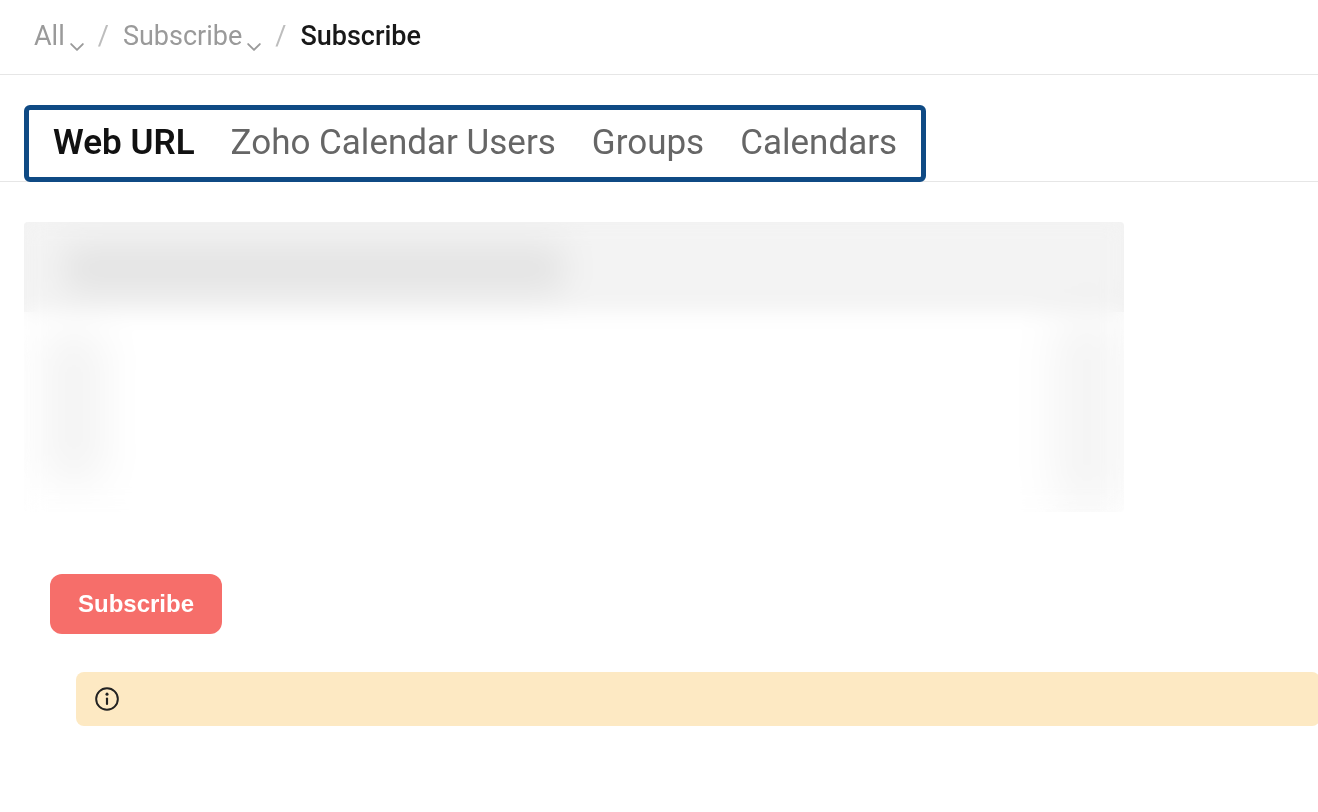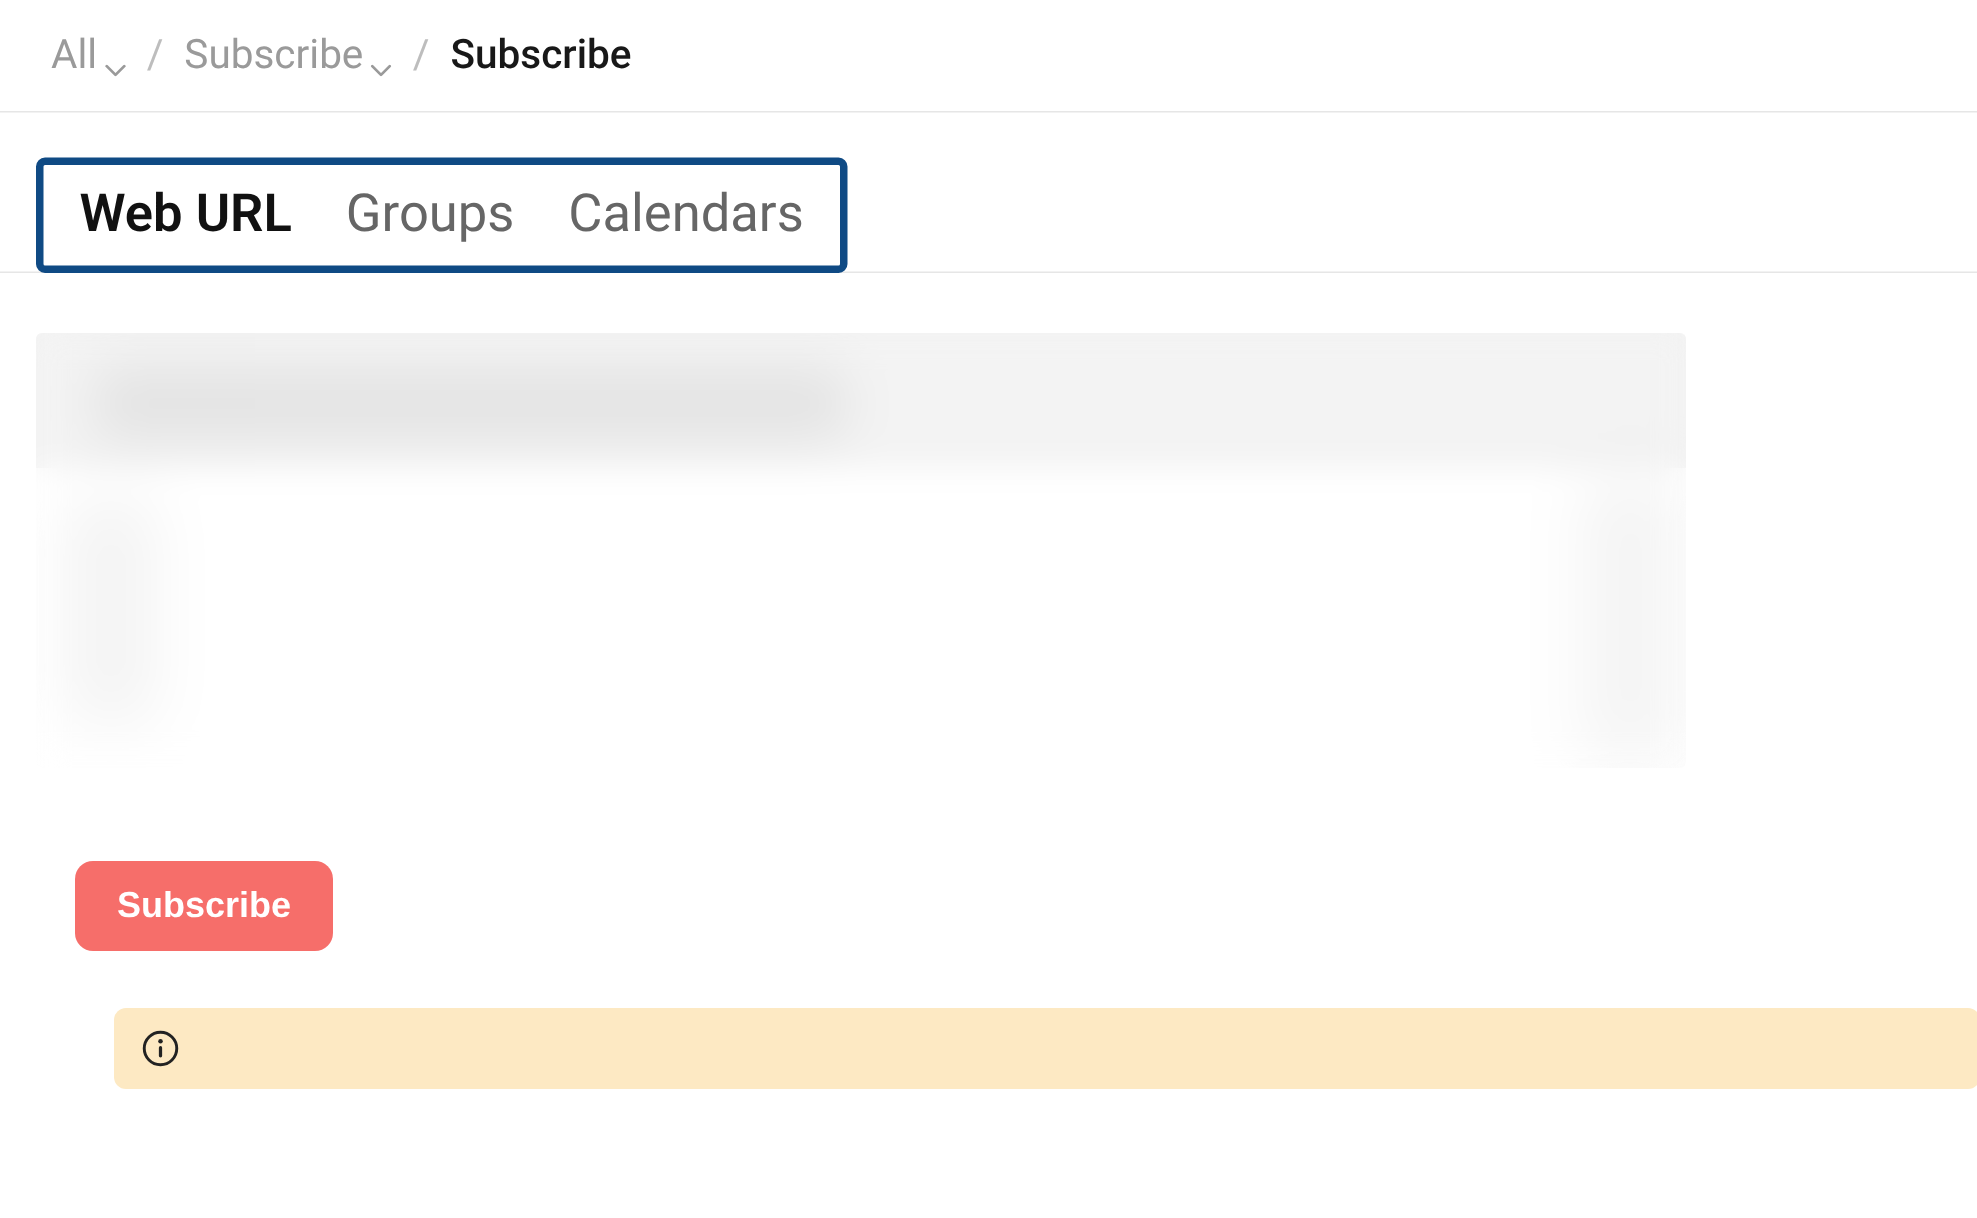--- a/index.html
+++ b/index.html
@@ -171,20 +171,21 @@
         </svg>
     </span>
   </span>
   <span class="sep">/</span>
   <span class="current">Subscribe</span>
 </div>
 
 <div class="tabs-wrap">
   <div class="tabs">
     <span class="tab active">Web URL</span>
+    <span class="tab">Zoho Calendar Users</span>
     <span class="tab">Groups</span>
     <span class="tab">Calendars</span>
   </div>
 </div>
 
 <div class="content-area">
   <div class="blur-panel">
     <div class="blur-bg"></div>
     <div class="blur-blob1"></div>
     <div class="blur-blob2"></div>

